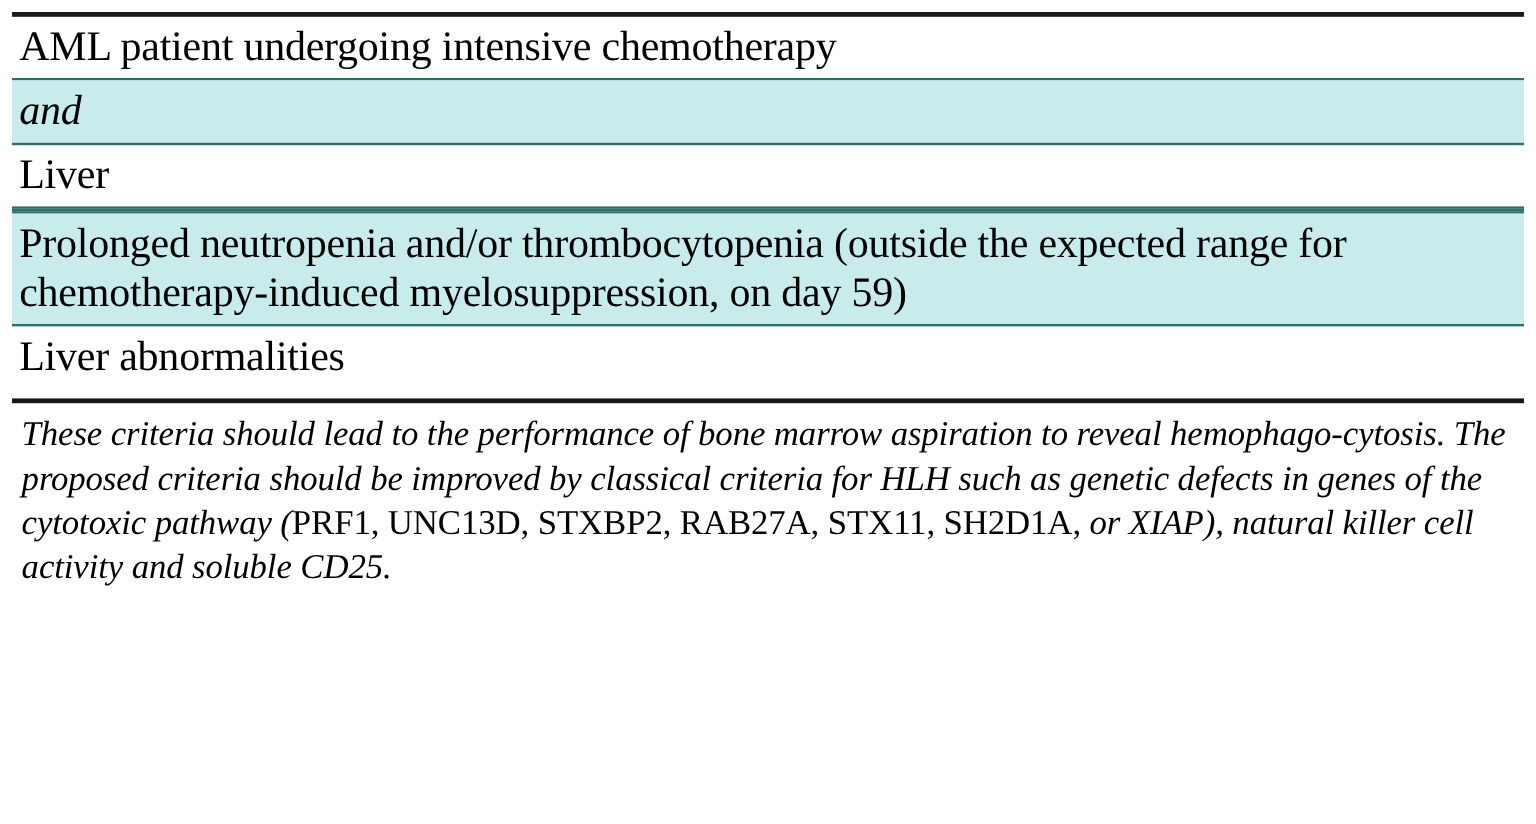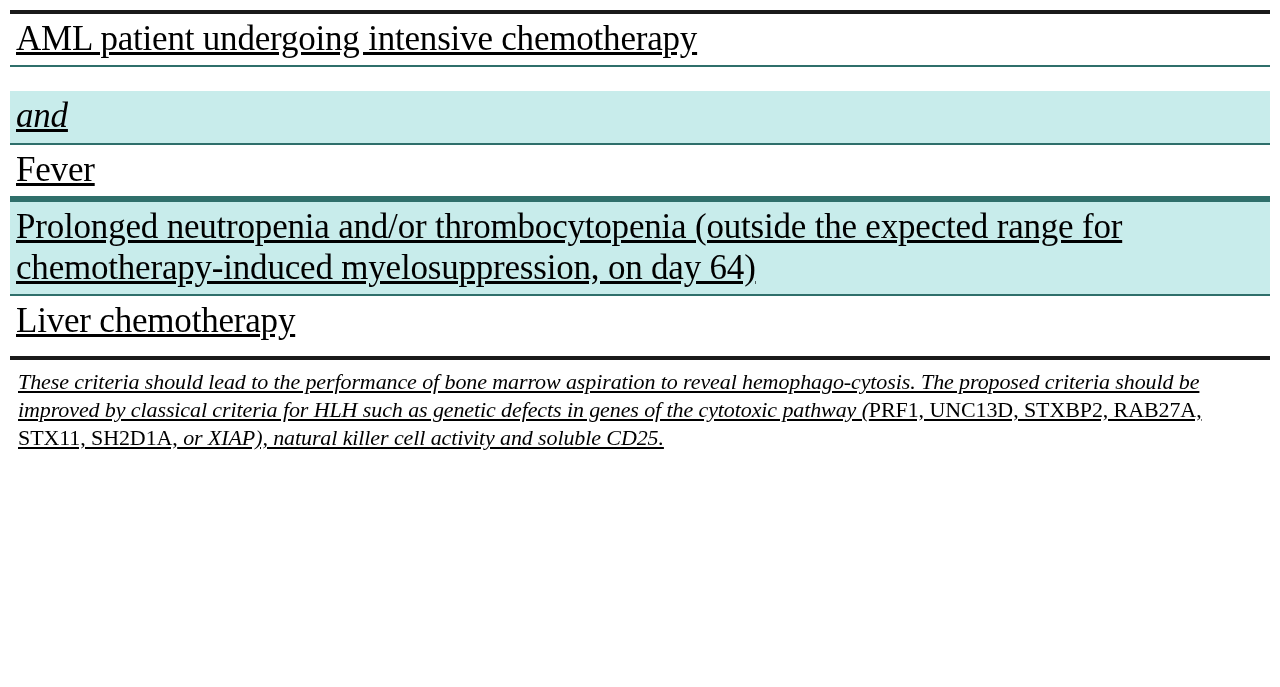--- a/index.html
+++ b/index.html
@@ -11,21 +11,20 @@
     width: 1280px;
     height: 687px;
     overflow: hidden;
     font-family: "Liberation Serif", serif;
     color: #000000;
   }
   .table-wrap {
     box-sizing: border-box;
     width: 1280px;
     padding: 0 10px;
-    text-decoration: underline;
   }
   .rule-top {
     height: 4px;
     background: #1a1a1a;
     margin: 10px 0 0 0;
   }
   .rule-thin {
     height: 2px;
     background: #2f6f6b;
   }
@@ -39,26 +38,25 @@
     font-size: 35px;
     line-height: 1.18;
     letter-spacing: -0.2px;
     white-space: pre-line;
   }
   .row.shaded {
     background: #c8eceb;
   }
   .row.italic {
     font-style: italic;
-    margin-top: 24px;
   }
   .footnote {
     box-sizing: border-box;
     padding: 8px 8px 0 8px;
-    font-size: 22px;
+    font-size: 29px;
     line-height: 1.28;
     font-style: italic;
     letter-spacing: -0.1px;
   }
   .footnote .upright {
     font-style: normal;
   }
   .spacer-8 { height: 8px; }
 </style>
 </head>
@@ -67,30 +65,30 @@
 <div class="table-wrap">
 
   <div class="rule-top"></div>
 
   <div class="row">AML patient undergoing intensive chemotherapy</div>
   <div class="rule-thin"></div>
 
   <div class="row shaded italic">and</div>
   <div class="rule-thin"></div>
 
-  <div class="row">Fever</div>
+  <div class="row">Liver</div>
   <div class="rule-thin"></div>
 
   <div class="rule-thin"></div>
 
   <div class="rule-thin"></div>
 
-  <div class="row shaded">Prolonged neutropenia and/or thrombocytopenia (outside the expected range for chemotherapy-induced myelosuppression, on day 64)</div>
+  <div class="row shaded">Prolonged neutropenia and/or thrombocytopenia (outside the expected range for chemotherapy-induced myelosuppression, on day 59)</div>
   <div class="rule-thin"></div>
 
-  <div class="row">Liver chemotherapy</div>
+  <div class="row">Liver abnormalities</div>
 
   <div class="spacer-8"></div>
   <div class="rule-bottom"></div>
 
   <div class="footnote"><span>These criteria should lead to the performance of bone marrow aspiration to reveal hemophago-cytosis. The proposed criteria should be improved by classical criteria for HLH such as genetic defects in genes of the cytotoxic pathway (</span><span class="upright">PRF1, UNC13D, STXBP2, RAB27A, STX11, SH2D1A,</span><span> or XIAP), natural killer cell activity and soluble CD25.</span></div>
 
 </div>
 
 </body></html>

